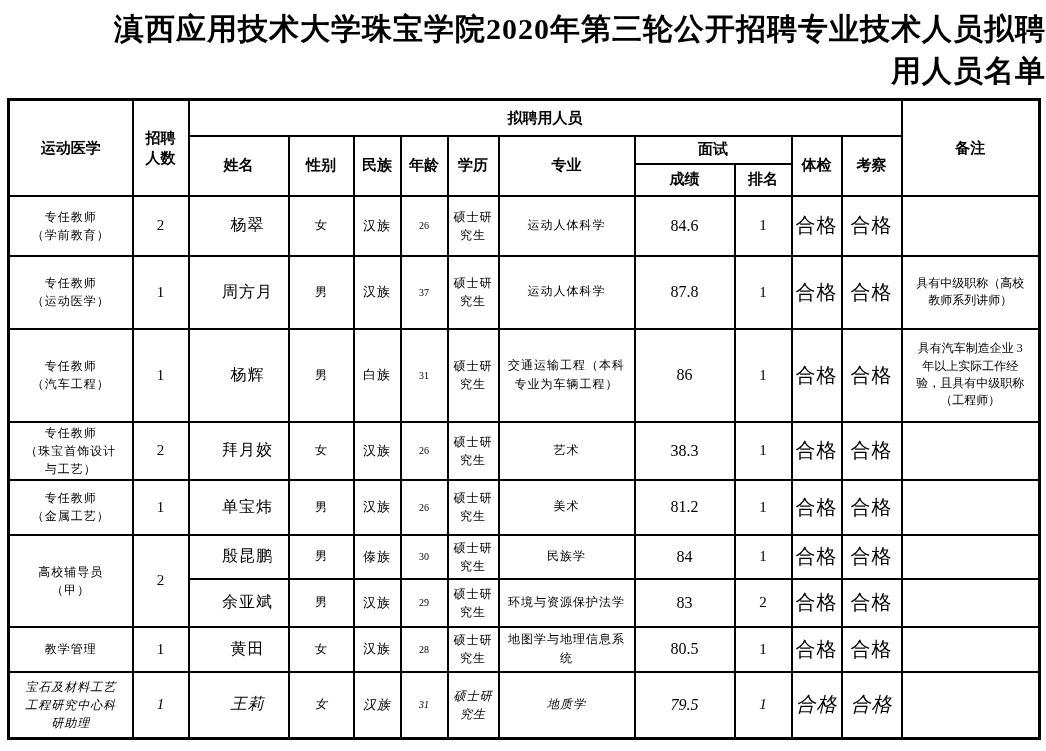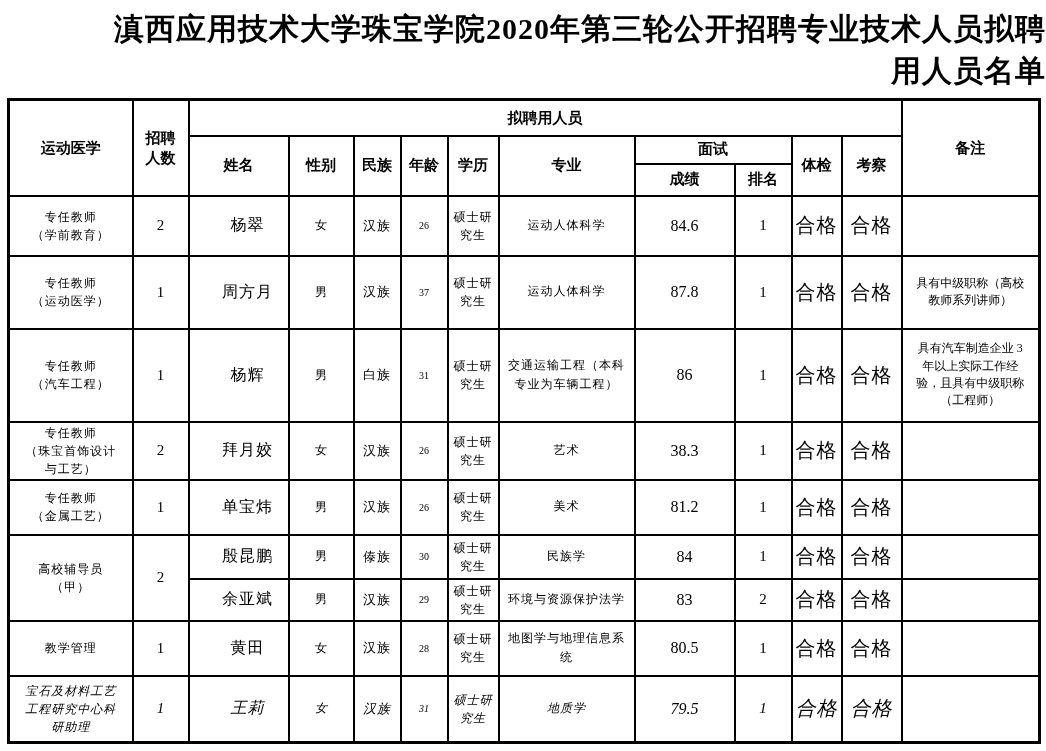--- a/index.html
+++ b/index.html
@@ -207,35 +207,35 @@
         <td class="c-age">30</td>
         <td class="c-edu">硕士研
 究生</td>
         <td class="c-major">民族学</td>
         <td class="c-score">84</td>
         <td class="c-rank">1</td>
         <td class="c-pass">合格</td>
         <td class="c-pass">合格</td>
         <td class="c-remark"></td>
       </tr>
-      <tr style="height: 42px;">
+      <tr style="height: 48px;">
         <td class="c-name">余亚斌</td>
         <td class="c-gender">男</td>
         <td class="c-ethnic">汉族</td>
         <td class="c-age">29</td>
         <td class="c-edu">硕士研
 究生</td>
         <td class="c-major">环境与资源保护法学</td>
         <td class="c-score">83</td>
         <td class="c-rank">2</td>
         <td class="c-pass">合格</td>
         <td class="c-pass">合格</td>
         <td class="c-remark"></td>
       </tr>
-      <tr style="height: 55px;">
+      <tr style="height: 45px;">
         <td class="c-pos">教学管理</td>
         <td class="c-num">1</td>
         <td class="c-name">黄田</td>
         <td class="c-gender">女</td>
         <td class="c-ethnic">汉族</td>
         <td class="c-age">28</td>
         <td class="c-edu">硕士研
 究生</td>
         <td class="c-major">地图学与地理信息系
 统</td>

